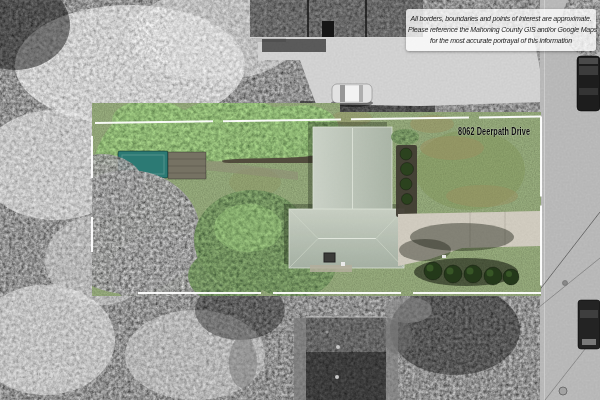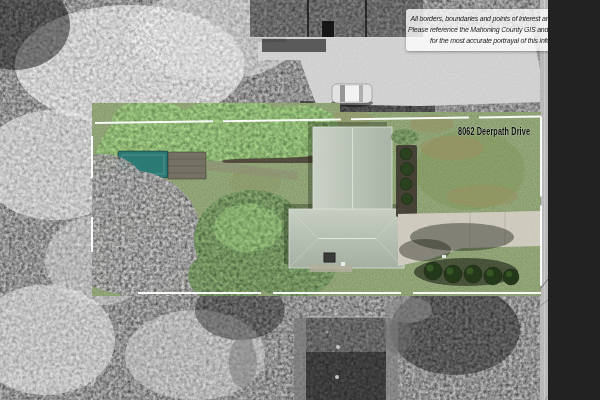--- a/index.html
+++ b/index.html
@@ -1,28 +1,28 @@
 <!DOCTYPE html>
 <html><head>
 <meta charset="utf-8">
 <style>
   html,body{margin:0;padding:0;background:#222;}
-  .stage{position:relative;width:548px;height:400px;overflow:hidden;background:#3d3d3d;
+  .stage{position:relative;width:600px;height:400px;overflow:hidden;background:#3d3d3d;
          font-family:"Liberation Sans",sans-serif;text-decoration:underline;}
   .stage svg{position:absolute;left:0;top:0;display:block;}
   .disclaimer{position:absolute;left:406px;top:9px;width:190px;box-sizing:border-box;
               background:rgba(255,255,255,.78);border-radius:3px;padding:5px 2px 4px;
               text-align:center;font-style:italic;font-size:7px;line-height:1.55;
               letter-spacing:-.2px;color:#222;box-shadow:0 1px 3px rgba(0,0,0,.35);}
   .disclaimer div{white-space:nowrap;}
   .address-label{position:absolute;left:458px;top:125px;font-weight:700;font-size:11.5px;
                  color:#0d0d0d;white-space:nowrap;transform:scaleX(.63);transform-origin:0 0;
                  letter-spacing:.2px;
                  text-shadow:0 0 2px rgba(255,255,255,.5),0 0 1px rgba(255,255,255,.4);}
-  .watermark{position:absolute;left:7px;top:368px;font-size:20px;
+  .watermark{position:absolute;left:7px;top:368px;font-size:12px;
              color:rgba(214,214,214,.66);letter-spacing:.5px;text-align:right;}
 </style>
 </head>
 <body>
 
 <div class="stage">
 
 <svg width="600" height="400" viewBox="0 0 600 400">
   <defs>
     <clipPath id="parcelClip">

